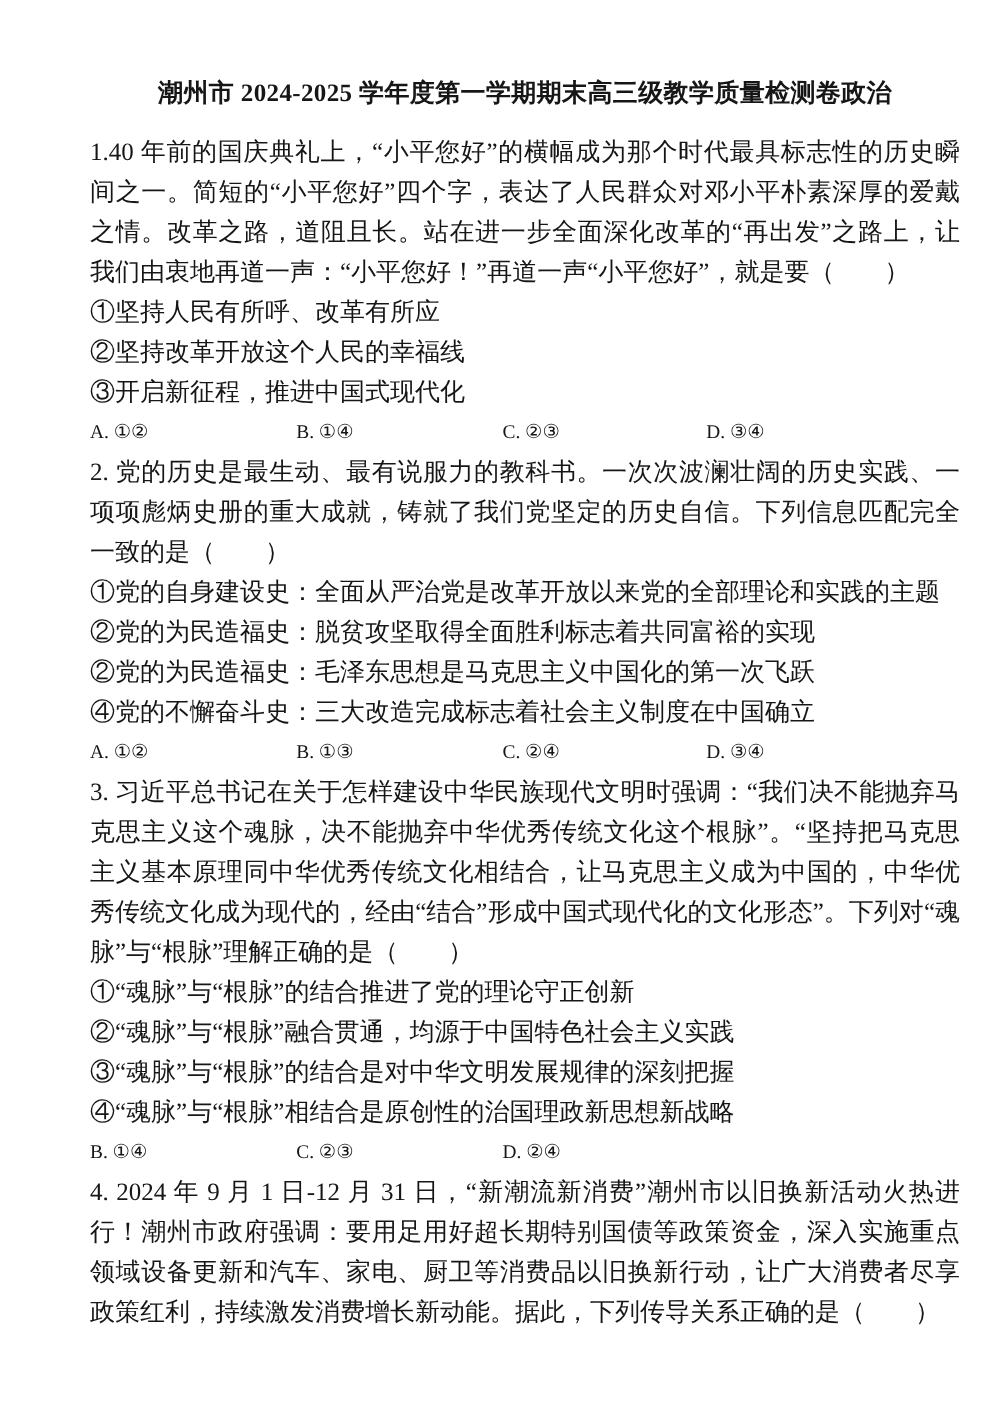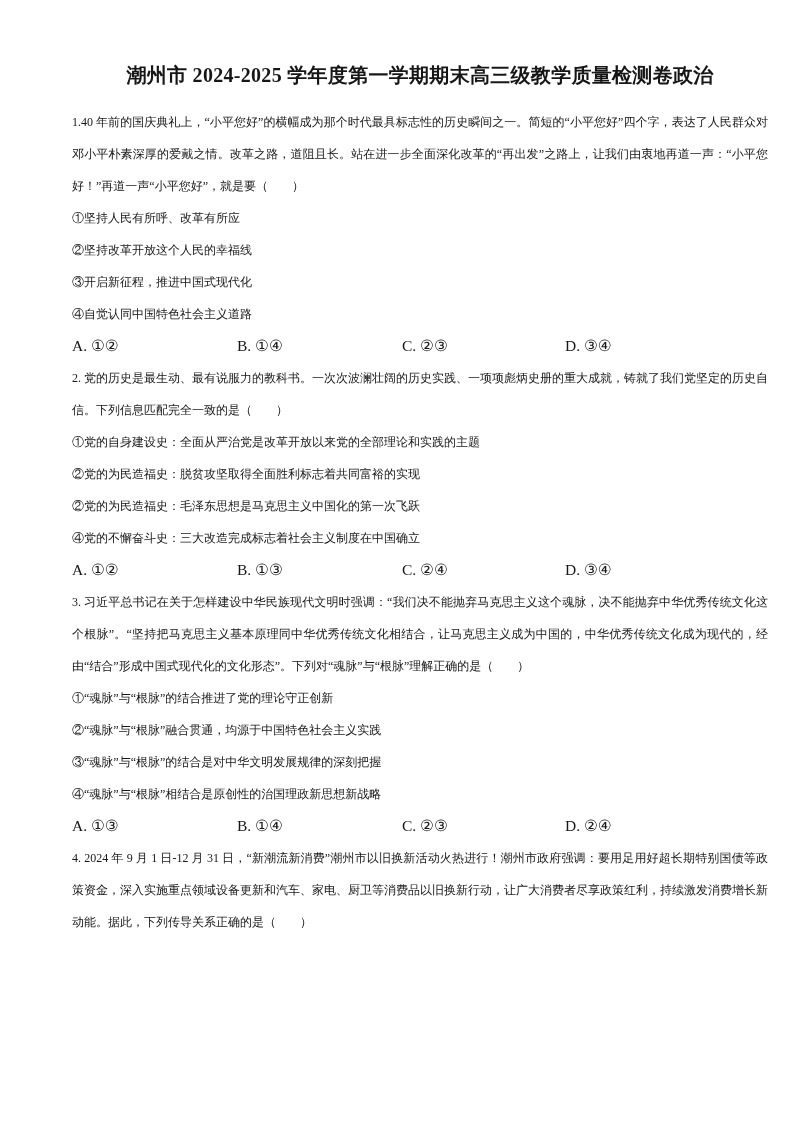--- a/index.html
+++ b/index.html
@@ -32,21 +32,21 @@
     font-size: 16px;
     font-weight: 700;
     line-height: 28px;
     margin: 0;
   }
   .question {
     margin: 0;
   }
   .question p {
     margin: 0;
-    font-size: 12px;
+    font-size: 20px;
     line-height: 32px;
     text-align: justify;
   }
   .options {
     display: flex;
     font-size: 15.5px;
     line-height: 32px;
   }
   .options .option {
     flex: 0 0 auto;
@@ -61,21 +61,20 @@
 <div class="page">
 
   <h1 class="title">潮州市 2024-2025 学年度第一学期期末高三级教学质量检测卷政治</h1>
 
 
   <div class="question">
     <p class="stem">1.40 年前的国庆典礼上，“小平您好”的横幅成为那个时代最具标志性的历史瞬间之一。简短的“小平您好”四个字，表达了人民群众对邓小平朴素深厚的爱戴之情。改革之路，道阻且长。站在进一步全面深化改革的“再出发”之路上，让我们由衷地再道一声：“小平您好！”再道一声“小平您好”，就是要（　　）</p>
     <p class="statement">①坚持人民有所呼、改革有所应</p>
     <p class="statement">②坚持改革开放这个人民的幸福线</p>
     <p class="statement">③开启新征程，推进中国式现代化</p>
-    <p class="statement">④自觉认同中国特色社会主义道路</p>
     <div class="options">
       <span class="option">A. ①②</span>
       <span class="option">B. ①④</span>
       <span class="option">C. ②③</span>
       <span class="option">D. ③④</span>
     </div>
   </div>
 
   <div class="question">
     <p class="stem">2. 党的历史是最生动、最有说服力的教科书。一次次波澜壮阔的历史实践、一项项彪炳史册的重大成就，铸就了我们党坚定的历史自信。下列信息匹配完全一致的是（　　）</p>
@@ -91,21 +90,20 @@
     </div>
   </div>
 
   <div class="question">
     <p class="stem">3. 习近平总书记在关于怎样建设中华民族现代文明时强调：“我们决不能抛弃马克思主义这个魂脉，决不能抛弃中华优秀传统文化这个根脉”。“坚持把马克思主义基本原理同中华优秀传统文化相结合，让马克思主义成为中国的，中华优秀传统文化成为现代的，经由“结合”形成中国式现代化的文化形态”。下列对“魂脉”与“根脉”理解正确的是（　　）</p>
     <p class="statement">①“魂脉”与“根脉”的结合推进了党的理论守正创新</p>
     <p class="statement">②“魂脉”与“根脉”融合贯通，均源于中国特色社会主义实践</p>
     <p class="statement">③“魂脉”与“根脉”的结合是对中华文明发展规律的深刻把握</p>
     <p class="statement">④“魂脉”与“根脉”相结合是原创性的治国理政新思想新战略</p>
     <div class="options">
-      <span class="option">A. ①③</span>
       <span class="option">B. ①④</span>
       <span class="option">C. ②③</span>
       <span class="option">D. ②④</span>
     </div>
   </div>
 
   <div class="question">
     <p class="stem">4. 2024 年 9 月 1 日-12 月 31 日，“新潮流新消费”潮州市以旧换新活动火热进行！潮州市政府强调：要用足用好超长期特别国债等政策资金，深入实施重点领域设备更新和汽车、家电、厨卫等消费品以旧换新行动，让广大消费者尽享政策红利，持续激发消费增长新动能。据此，下列传导关系正确的是（　　）</p>
   </div>
 

